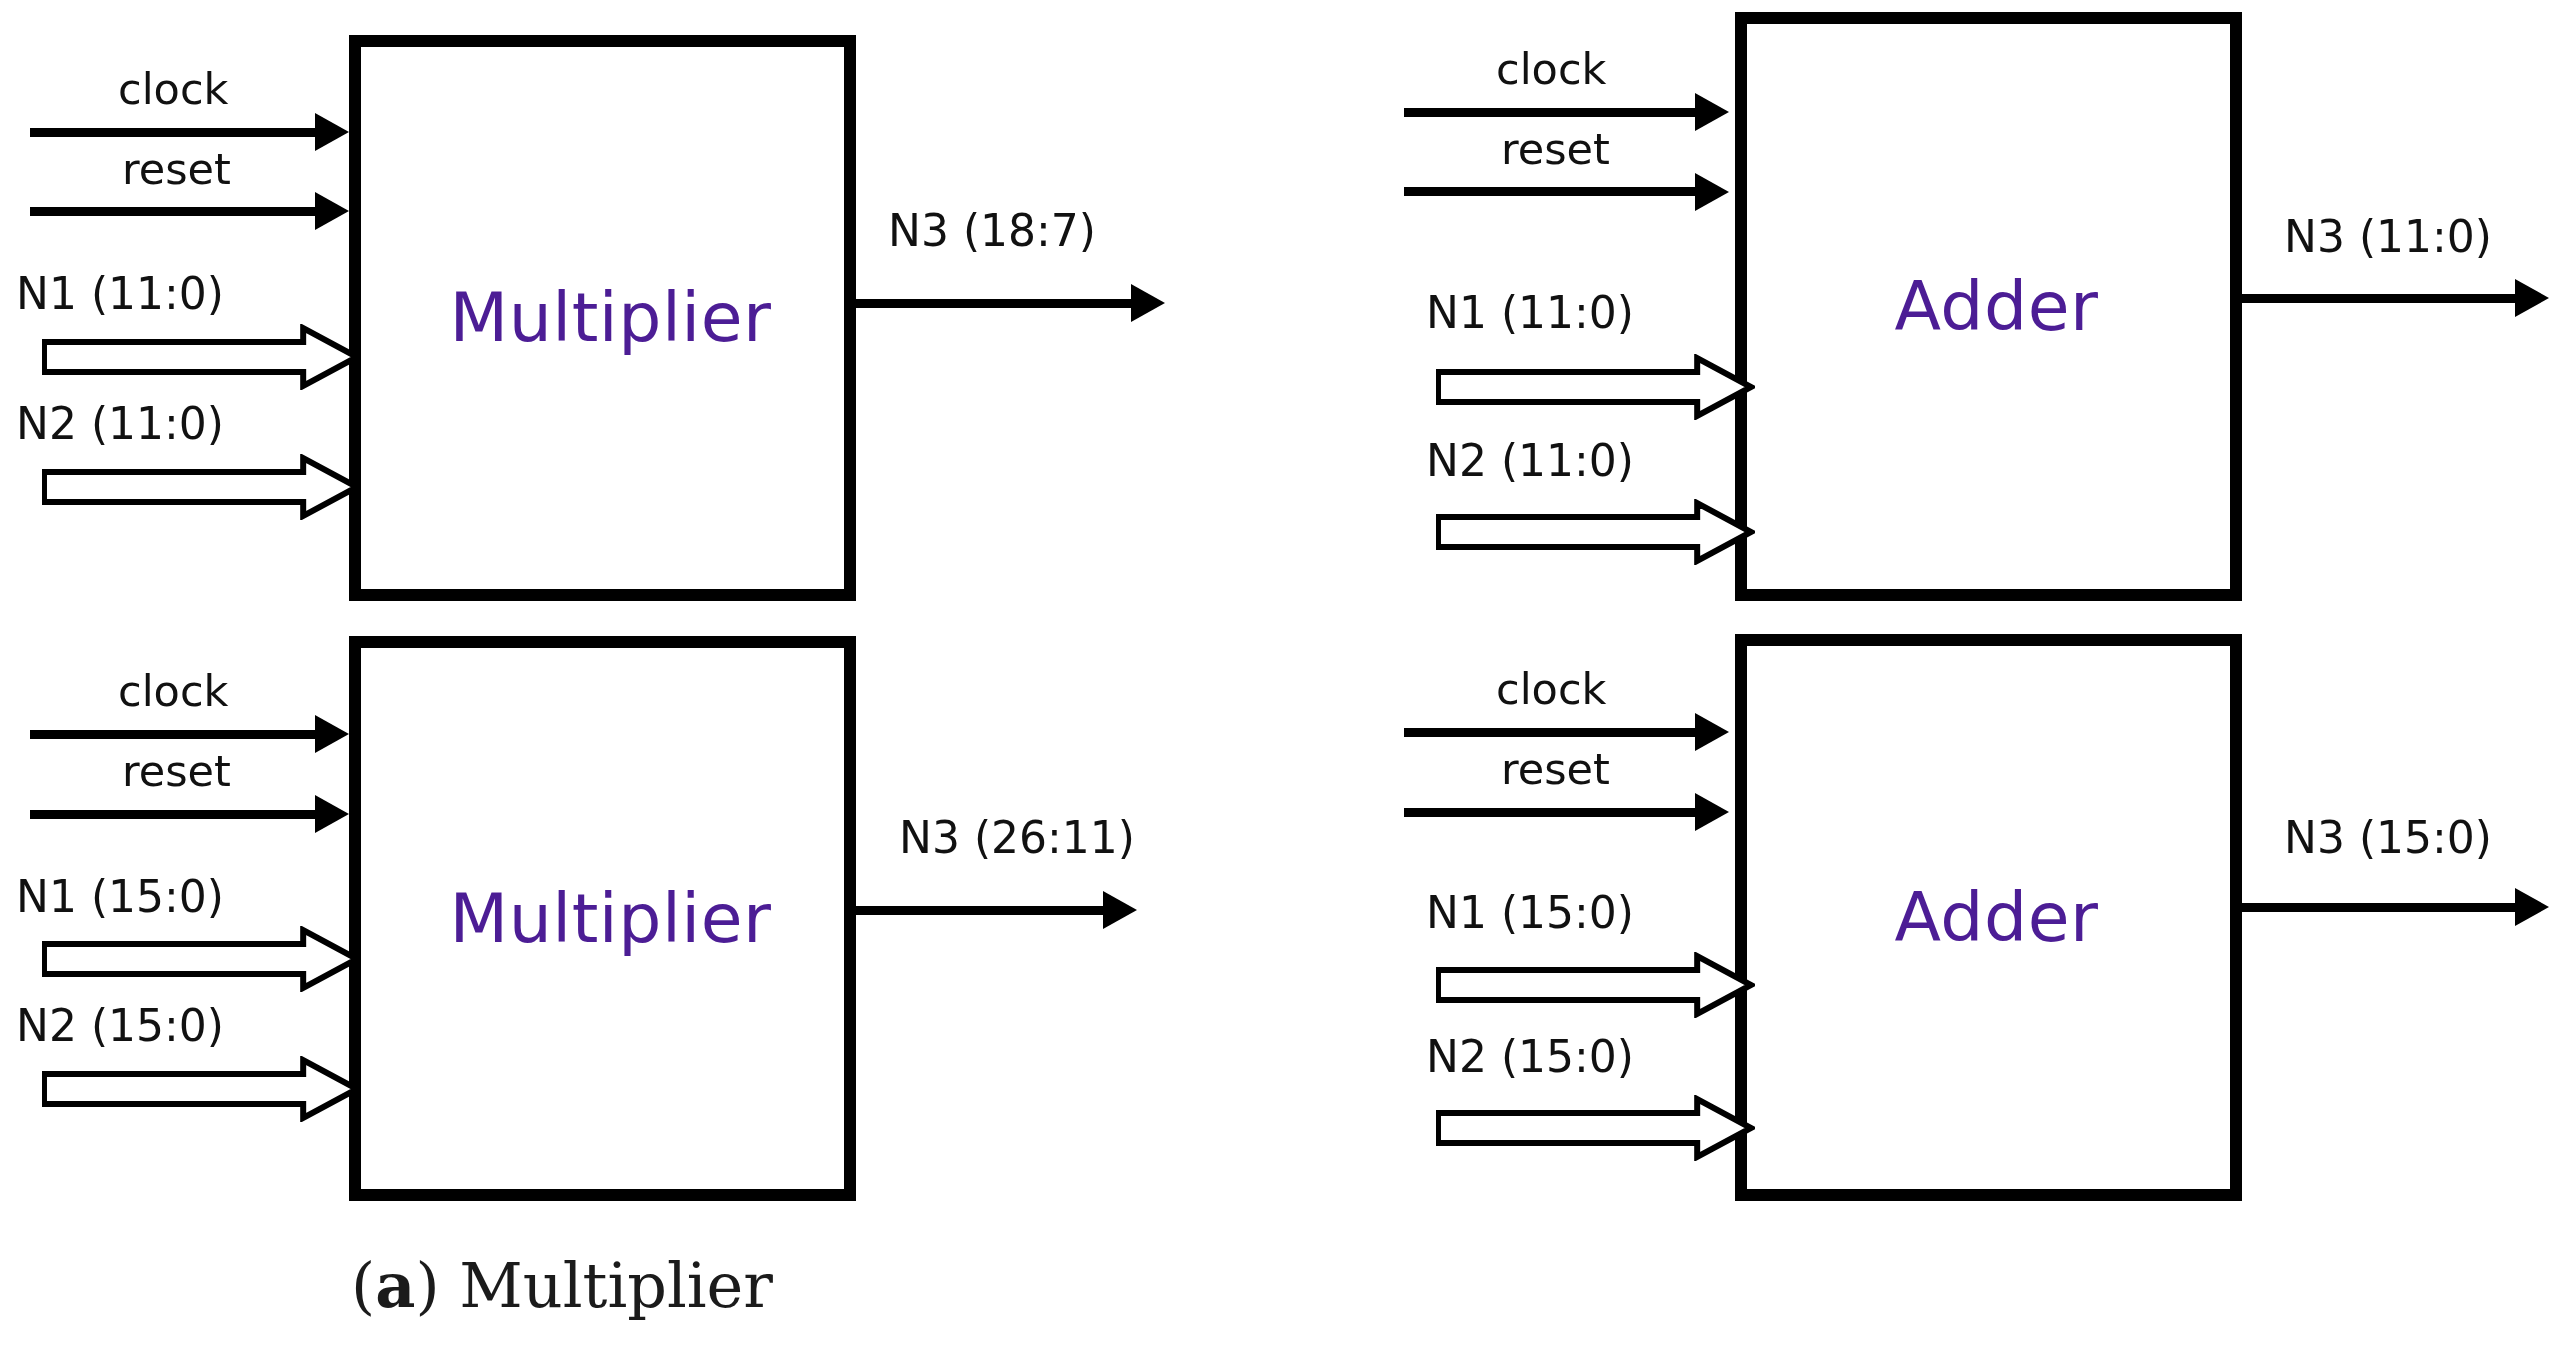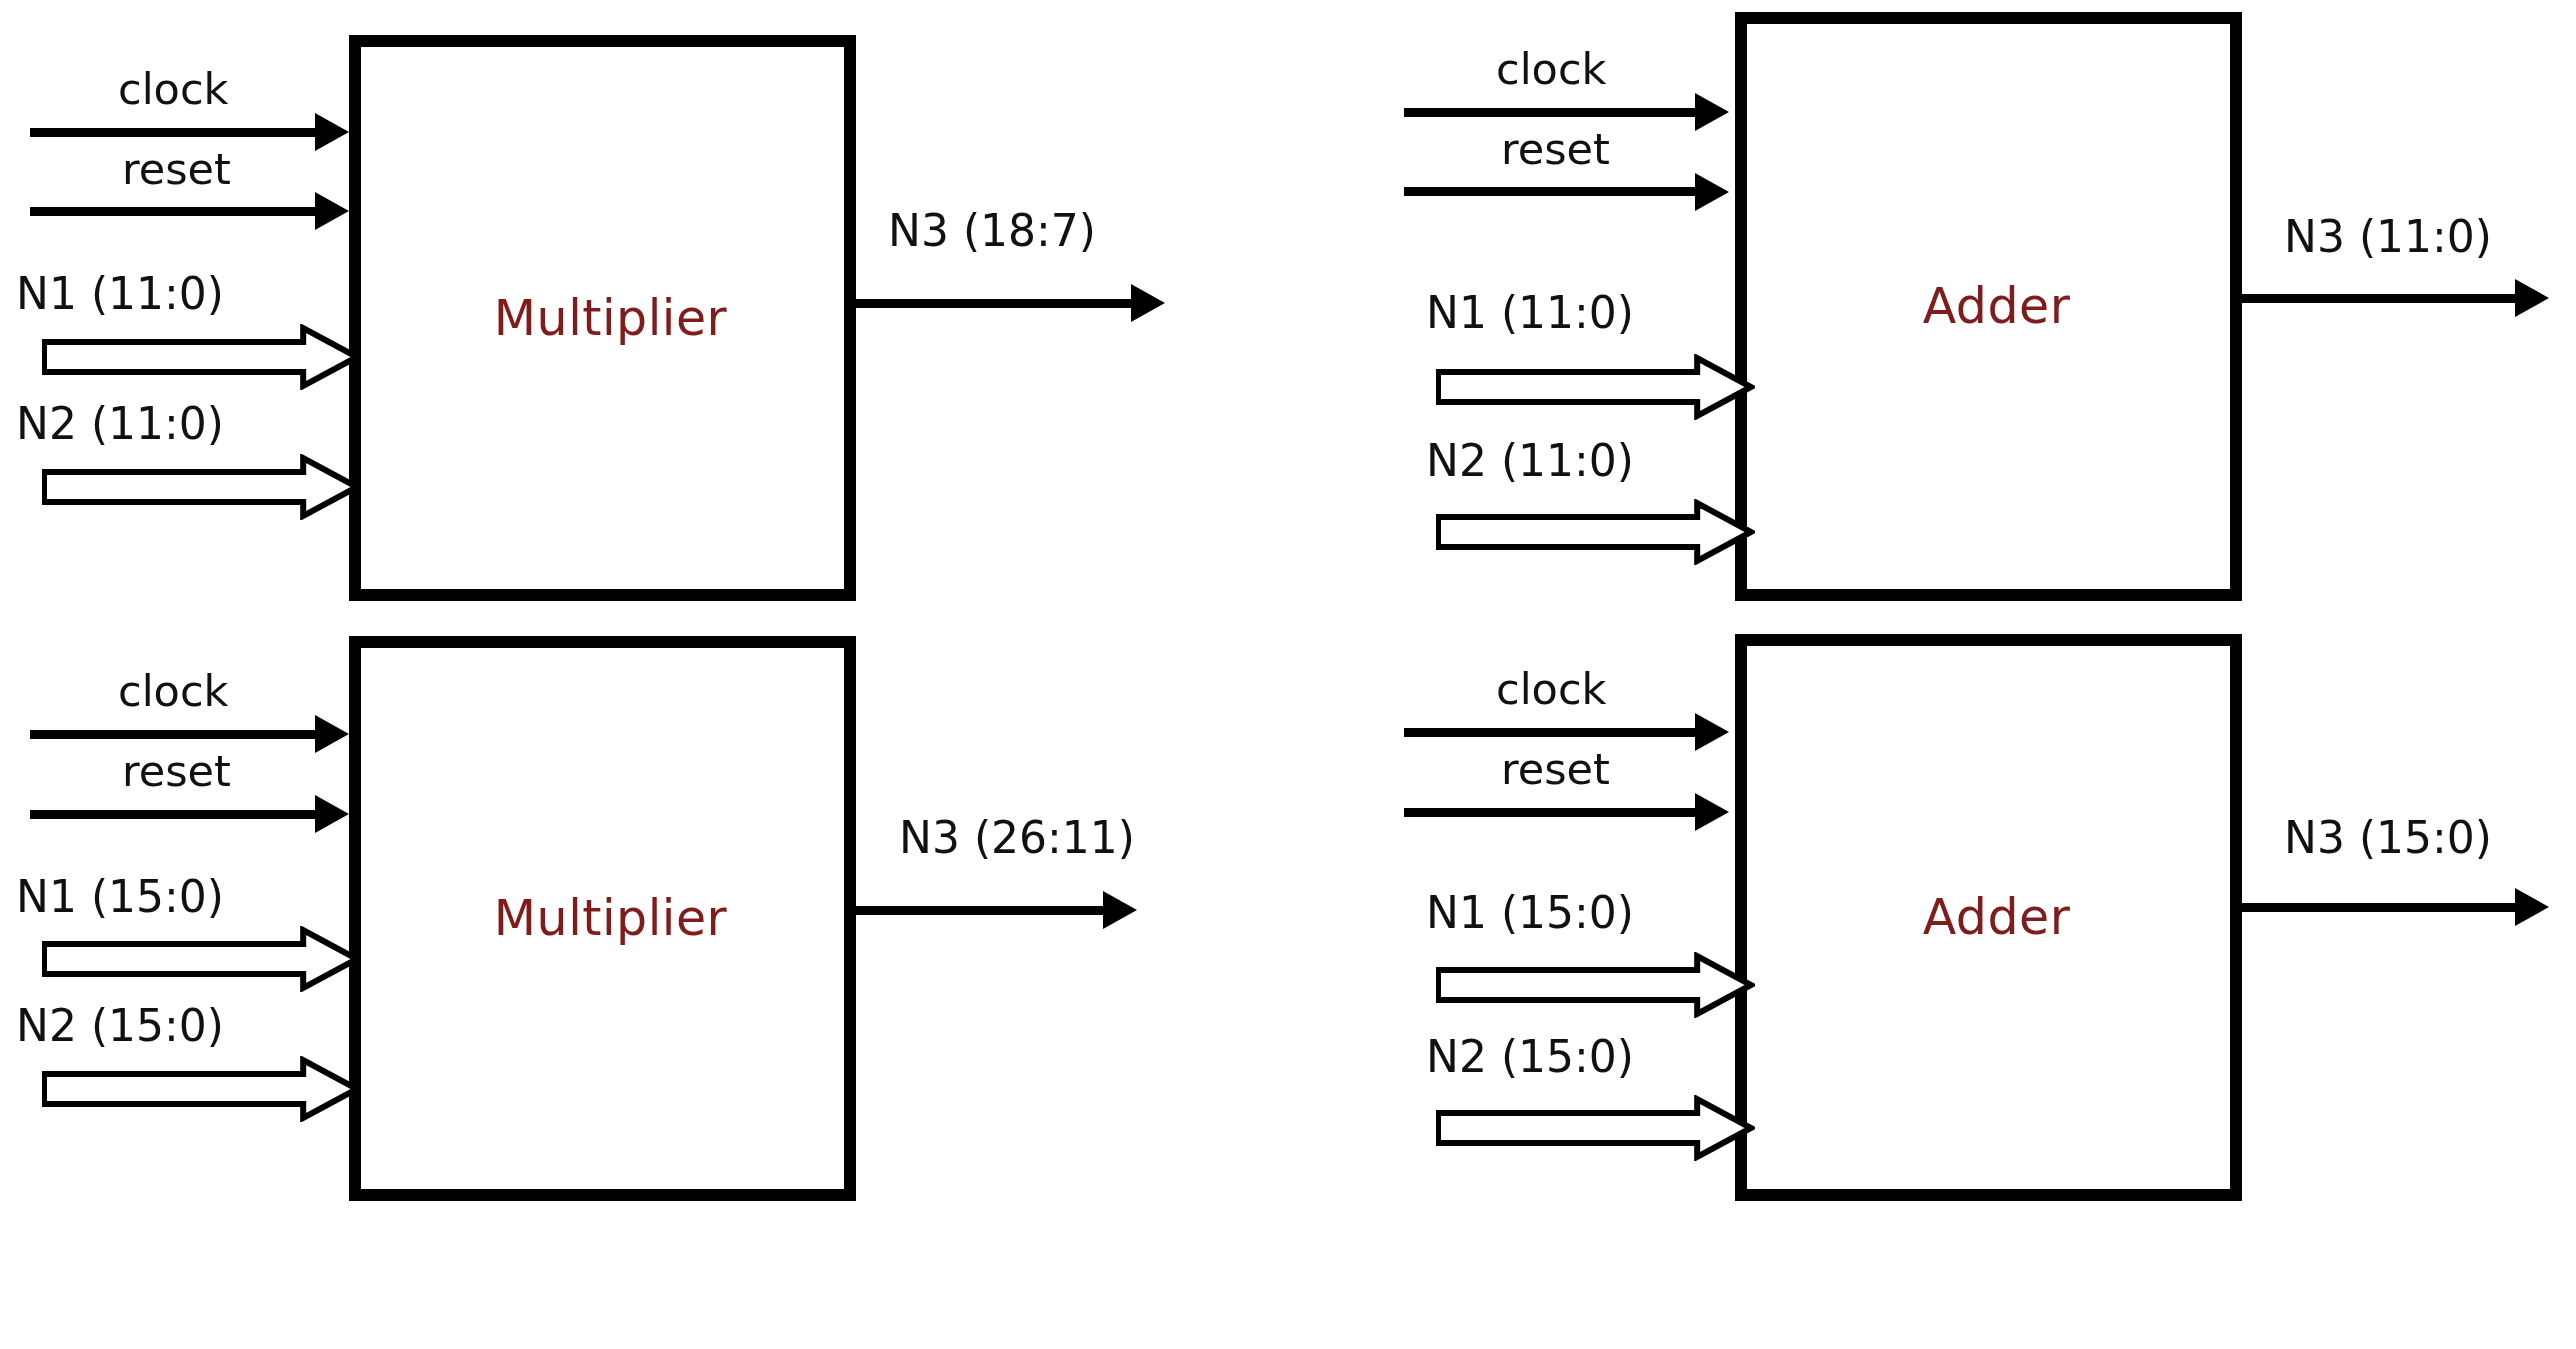--- a/index.html
+++ b/index.html
@@ -31,23 +31,23 @@
     position: absolute;
     box-sizing: border-box;
     border: 12px solid #000000;
     background: #ffffff;
     display: flex;
     align-items: center;
     justify-content: center;
   }
   .block-label {
     font-family: "DejaVu Sans", sans-serif;
-    font-size: 49px;
+    font-size: 68px;
     font-weight: 400;
-    color: #7f1d1d;
+    color: #4c1d95;
     letter-spacing: 0.5px;
     line-height: 1;
     white-space: nowrap;
     margin-left: 16px;
   }
 
   
   .sig-label {
     position: absolute;
     font-family: "DejaVu Sans", sans-serif;
@@ -154,20 +154,23 @@
       <svg width="319" height="66" viewBox="0 0 320 66">
         <path d="M2,18 L262,18 L262,4 L316,33 L262,62 L262,48 L2,48 Z" fill="#ffffff" stroke="#000000" stroke-width="6" stroke-linejoin="miter"></path>
       </svg>
     </div>
 
     <div class="sig-label" style="left:883px; top:816px;margin-left:16px;">N3 (26:11)</div>
     <div class="wire" style="left:856px; top:906px; width:251px;"></div>
     <div class="wire-head" style="left:1103px; top:891px;"></div>
   </div>
 
+  <div class="caption" style="left:351px; top:1255px;">
+    <span>(</span><b>a</b><span>) Multiplier</span>
+  </div>
 
   <div class="unit">
 
     <div class="block" style="left:1735px; top:12px; width:507px; height:589px;">
       <span class="block-label">Adder</span>
     </div>
 
     <div class="sig-label ctrl" style="left:1496px; top:48px;">clock</div>
     <div class="wire" style="left:1404px; top:108px; width:295px;"></div>
     <div class="wire-head" style="left:1695px; top:93px;"></div>

